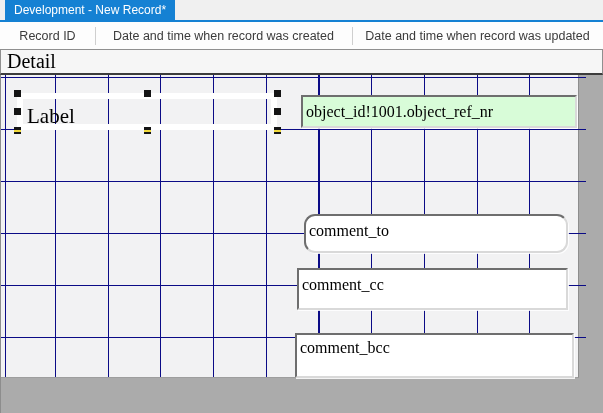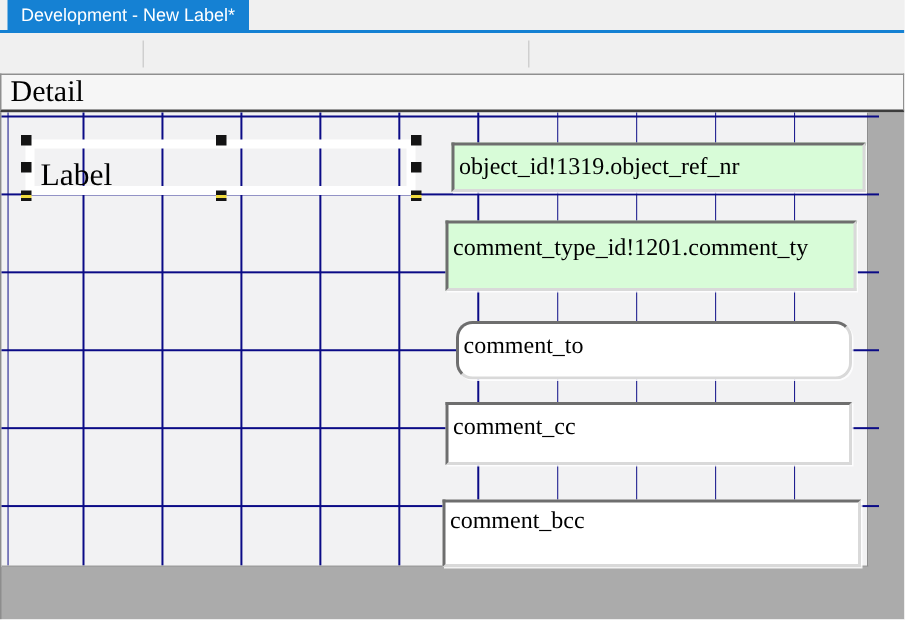--- a/index.html
+++ b/index.html
@@ -76,43 +76,47 @@
   .f3{left:303px;top:139px;width:264px;height:39px;padding-top:6px;border-radius:11px;}
   .f4{left:296px;top:193px;width:271px;height:42px;padding-top:6px;}
   .f5{left:294px;top:258px;width:279px;height:45px;padding-top:4px;}
 </style>
 </head>
 <body>
 
 <div class="app">
 
   <div class="tabbar">
-    <div class="tab">Development - New Label*</div>
+    <div class="tab">Development - New Record*</div>
   </div>
   <div class="tab-underline"></div>
 
+  <div class="colheader">
+    <div class="col col1">Record ID</div>
+    <div class="col col2">Date and time when record was created</div>
+    <div class="col col3">Date and time when record was updated</div>
+  </div>
   <div class="colsep sep1"></div>
   <div class="colsep sep2"></div>
 
   <div class="band">Detail</div>
 
   <div class="workarea">
     <div class="surface"></div>
     <div class="hlines"></div>
 
     <div class="label-box">Label</div>
     <div class="handle h-tl"></div>
     <div class="handle h-tm"></div>
     <div class="handle h-tr"></div>
     <div class="handle h-ml"></div>
     <div class="handle h-mr"></div>
     <div class="handle striped h-bl"></div>
     <div class="handle striped h-bm"></div>
     <div class="handle striped h-br"></div>
 
-    <div class="field green f1">object_id!1319.object_ref_nr</div>
-    <div class="field green f2">comment_type_id!1201.comment_ty</div>
+    <div class="field green f1">object_id!1001.object_ref_nr</div>
     <div class="field f3">comment_to</div>
     <div class="field f4">comment_cc</div>
     <div class="field f5">comment_bcc</div>
   </div>
 
 </div>
 
 </body></html>

